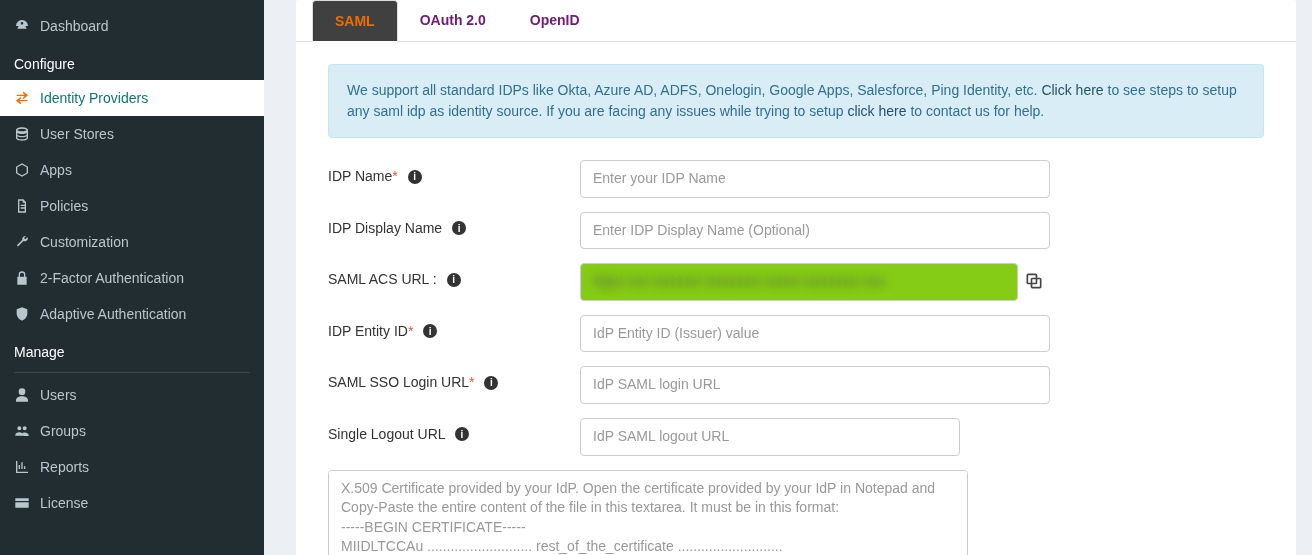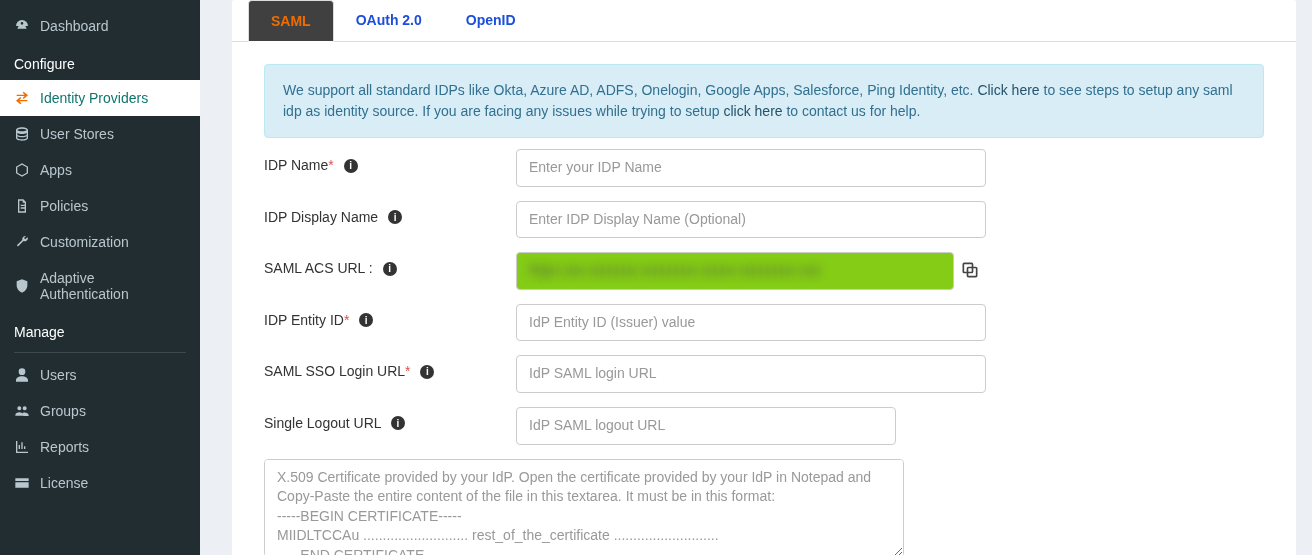--- a/index.html
+++ b/index.html
@@ -9,21 +9,21 @@
     color: #333;
     width: 1312px;
     height: 555px;
     overflow: hidden;
     background: #fff;
     display: flex;
   }
 
   
   .sidebar {
-    width: 200px;
+    width: 264px;
     background: #222d32;
     color: #b8c7ce;
     flex-shrink: 0;
     padding-top: 8px;
   }
   .sidebar .nav-item, .sidebar .nav-header {
     display: flex;
     align-items: center;
     padding: 10px 14px;
     cursor: pointer;
@@ -67,21 +67,21 @@
     border-radius: 2px;
   }
   .tabs {
     display: flex;
     border-bottom: 1px solid #ddd;
     padding: 0 16px;
   }
   .tab {
     padding: 12px 22px;
     font-size: 14px;
-    color: #1d4ed8;
+    color: #701a75;
     cursor: pointer;
     position: relative;
     font-weight: 700;
   }
   .tab.active {
     color: #ef6c00;
     border: 1px solid #ddd;
     border-bottom: 1px solid #fff;
     border-radius: 4px 4px 0 0;
     margin-bottom: -1px;
@@ -92,21 +92,21 @@
     padding: 22px 32px 22px 32px;
   }
   .info-box {
     background: #d9edf7;
     border: 1px solid #bce8f1;
     color: #31708f;
     border-radius: 4px;
     padding: 15px 18px;
     font-size: 14px;
     line-height: 1.5;
-    margin-bottom: 11px;
+    margin-bottom: 22px;
   }
   .info-box a { color: #245269; text-decoration: none; }
 
   .form-row {
     display: flex;
     align-items: flex-start;
     margin-bottom: 14px;
   }
   .form-label {
     width: 252px;
@@ -215,20 +215,28 @@
     <span class="icon-wrap">
       <svg width="16" height="16" viewBox="0 0 24 24">
           <path d="M21 6a5 5 0 01-6.9 4.6L6 18.7 4.3 17l8.1-8.1A5 5 0 0118 3l-3 3 2 2 3-3c.6.9 1 1.9 1 1z"></path>
         </svg>
     </span>
     <span>Customization</span>
   </div>
   <div class="nav-item">
     <span class="icon-wrap">
       <svg width="16" height="16" viewBox="0 0 24 24">
+          <path d="M12 2a5 5 0 015 5v3h2v12H5V10h2V7a5 5 0 015-5zm3 8V7a3 3 0 10-6 0v3h6z"></path>
+        </svg>
+    </span>
+    <span>2-Factor Authentication</span>
+  </div>
+  <div class="nav-item">
+    <span class="icon-wrap">
+      <svg width="16" height="16" viewBox="0 0 24 24">
           <path d="M12 2l8 3v6c0 5-3.4 9.4-8 11-4.6-1.6-8-6-8-11V5l8-3z"></path>
         </svg>
     </span>
     <span>Adaptive Authentication</span>
   </div>
 
   <div class="nav-header">
     <span>Manage</span>
   </div>
   <div class="divider"></div>

